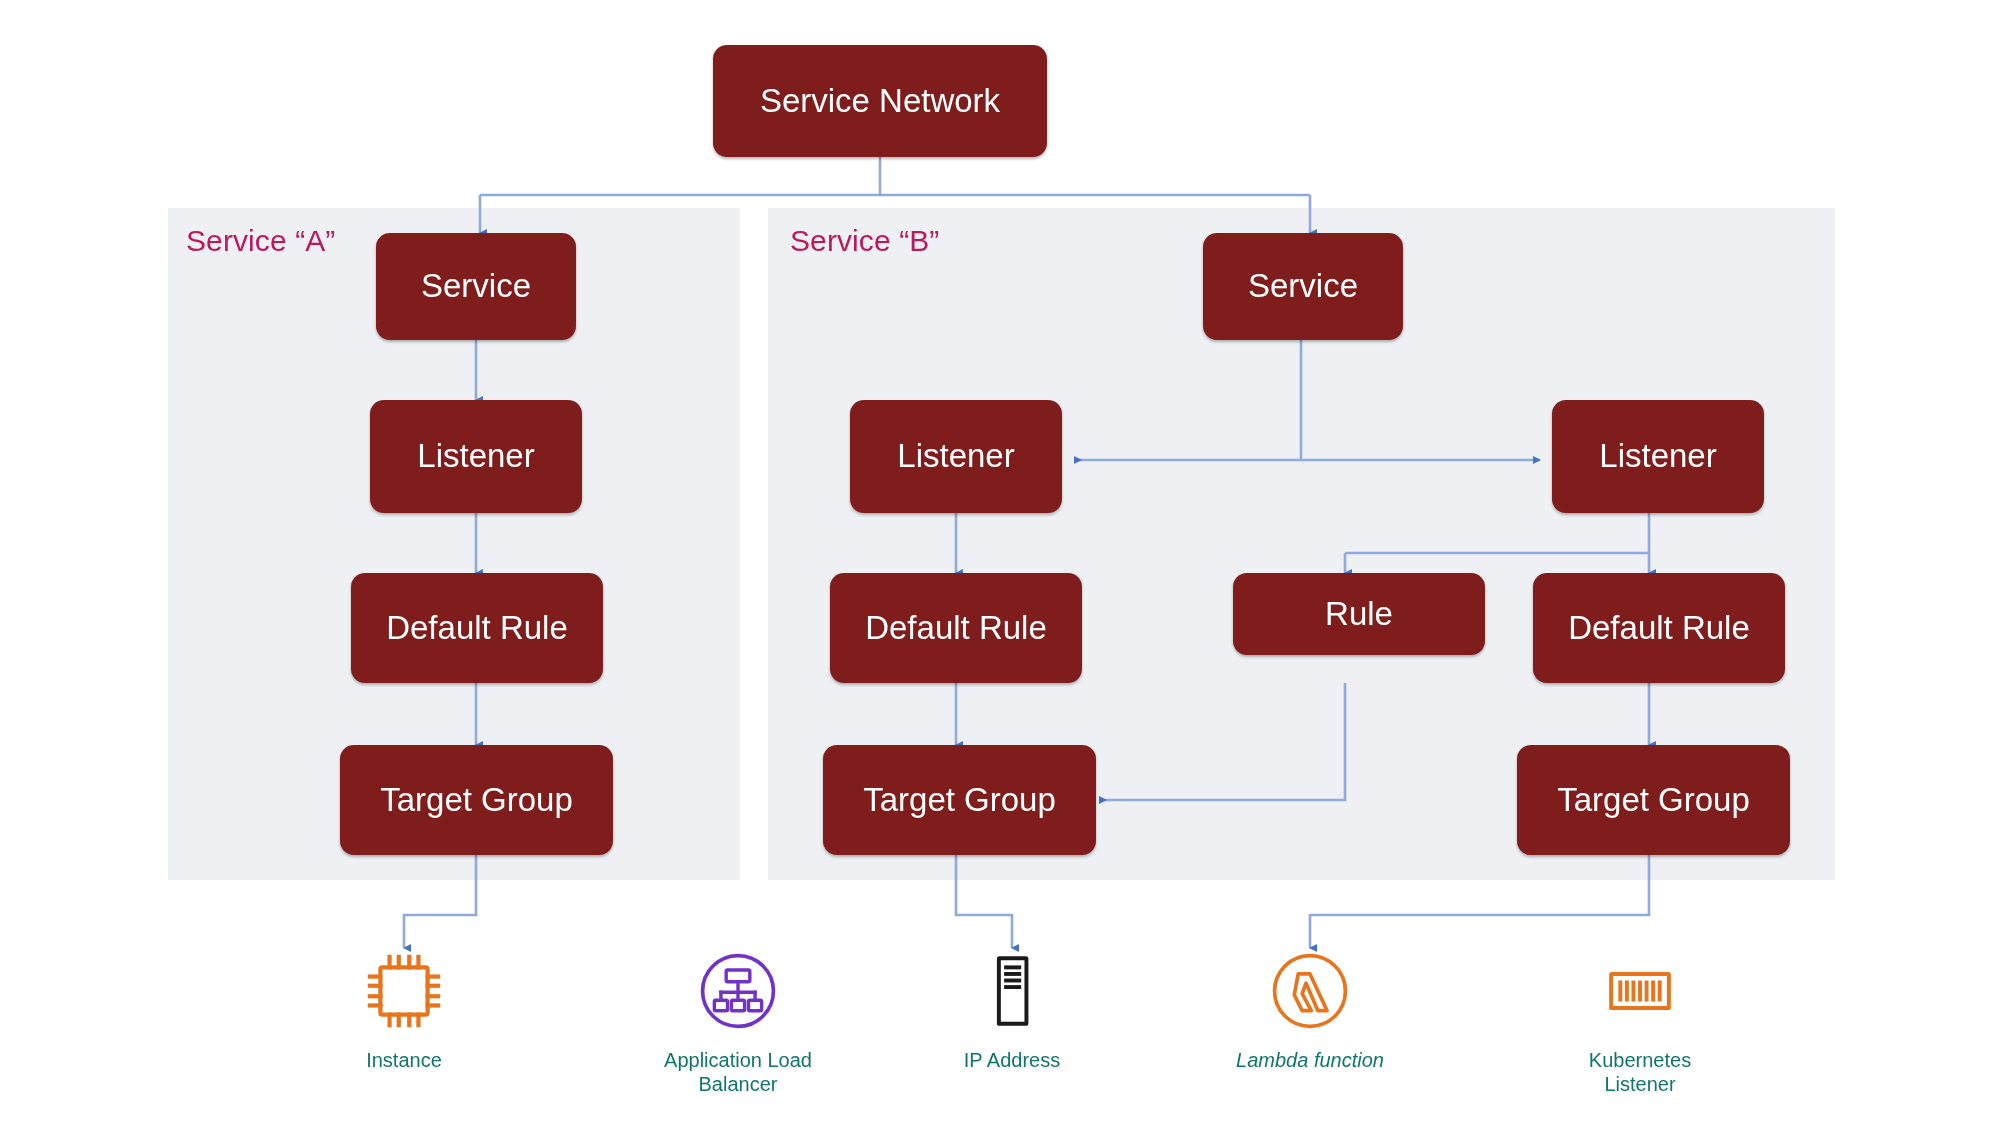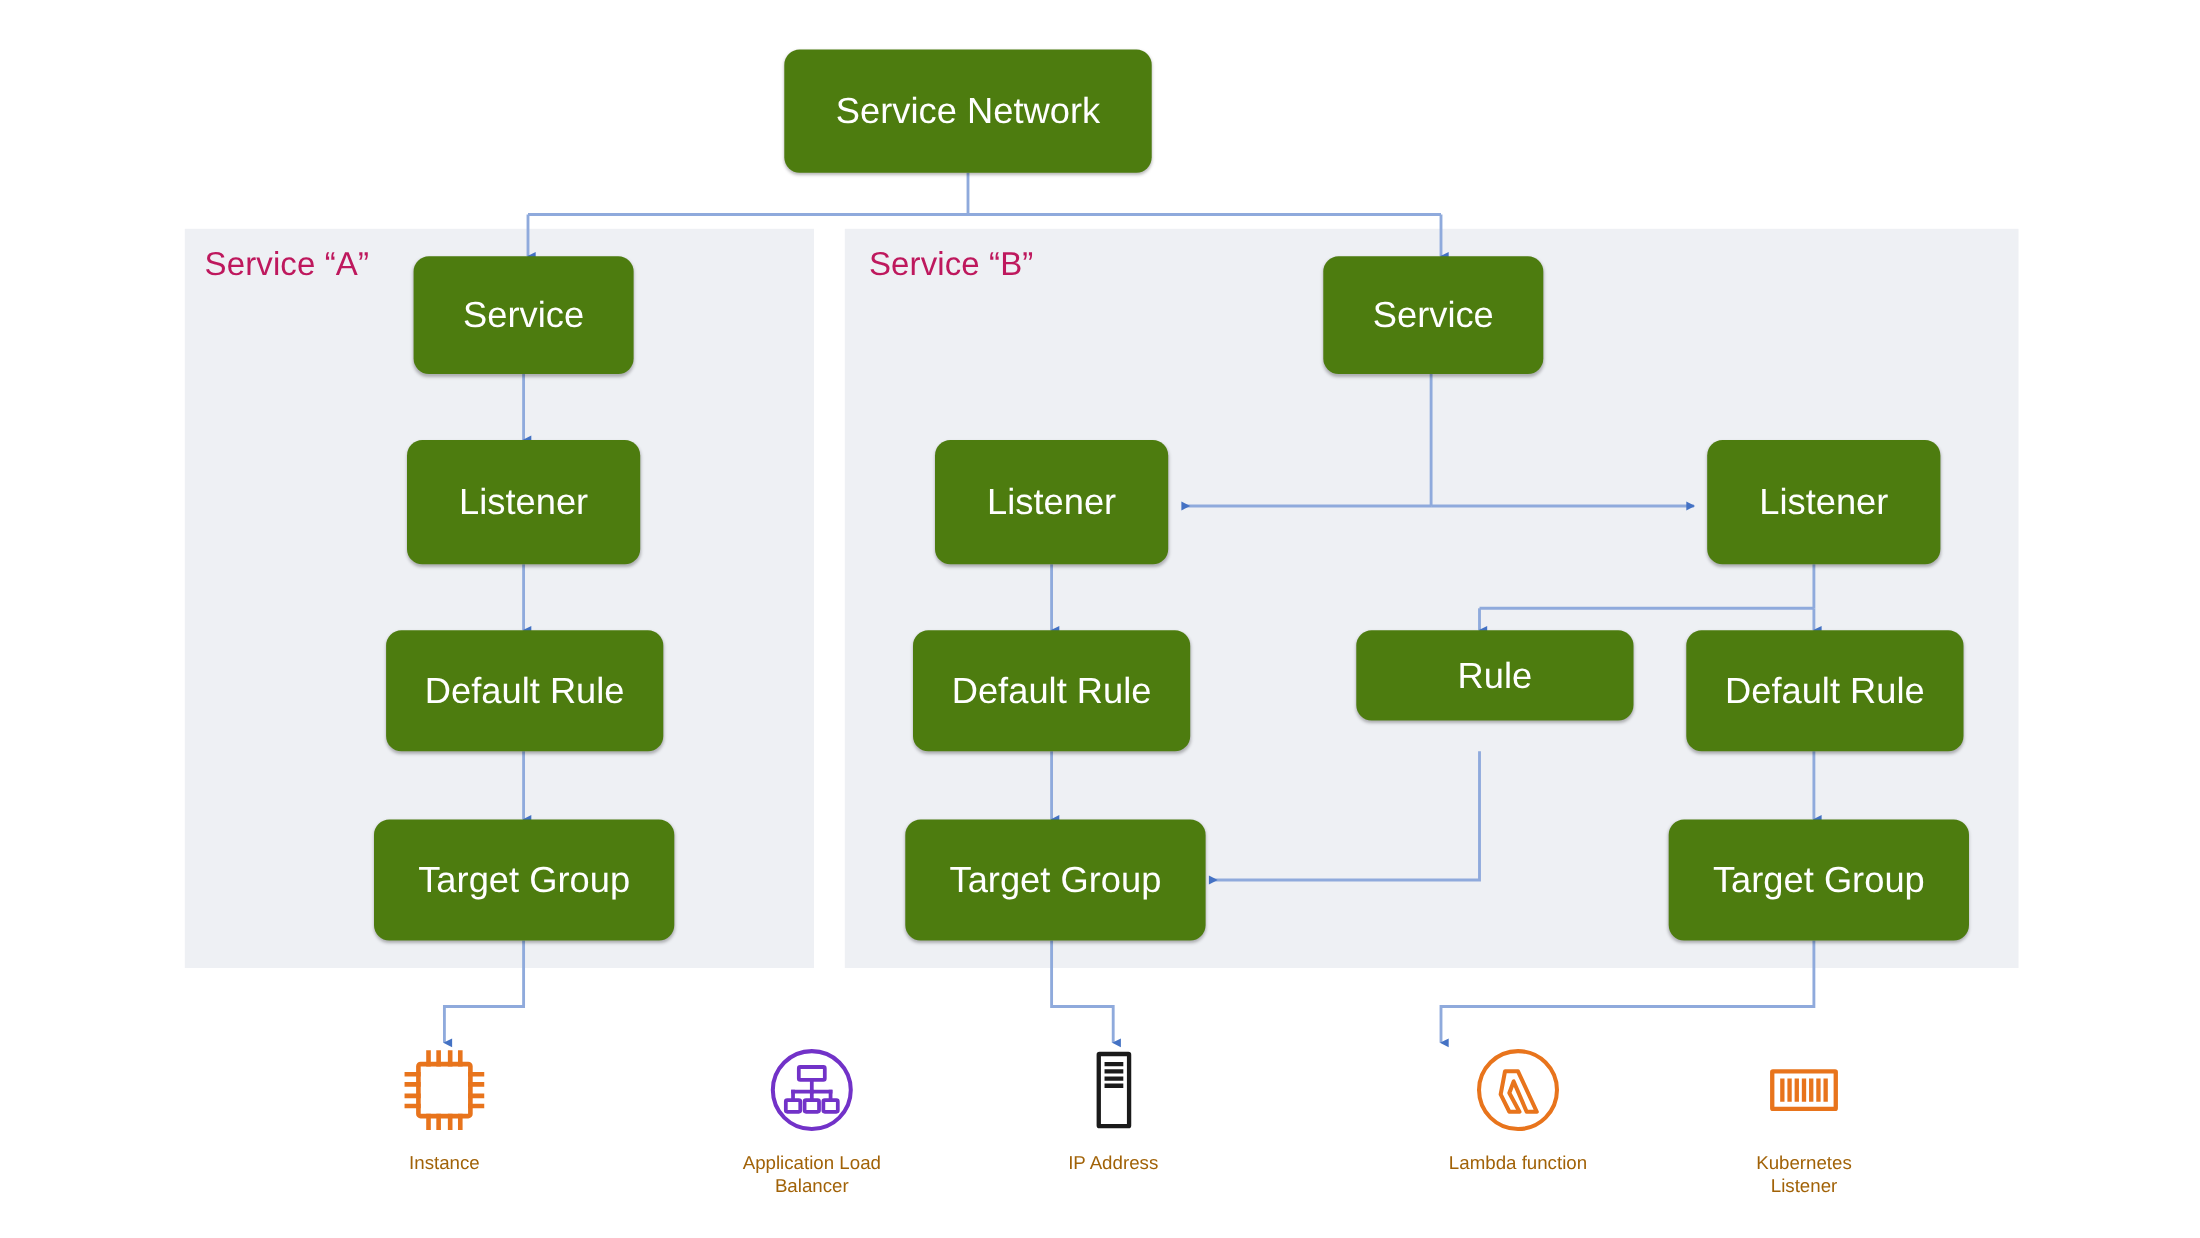--- a/index.html
+++ b/index.html
@@ -33,21 +33,21 @@
   .panel-label {
     position: absolute;
     font-size: 30px;
     color: #be185d;
     font-family: Liberation Sans, sans-serif;
     white-space: nowrap;
     letter-spacing: 0.1px;
   }
   .node {
     position: absolute;
-    background: #4d7c0f;
+    background: #7f1d1d;
     border-radius: 14px;
     box-shadow: 0 2px 3px rgba(0,0,0,0.28);
     display: flex;
     align-items: center;
     justify-content: center;
     color: #ffffff;
     font-size: 33px;
     font-family: "Liberation Sans", sans-serif;
     text-align: center;
     line-height: 1.1;
@@ -61,22 +61,22 @@
   }
   .target-icon .glyph {
     display: block;
     height: 86px;
     display: flex;
     align-items: center;
     justify-content: center;
   }
   .target-icon .caption {
     margin-top: 14px;
-    font-size: 17px;
-    color: #a16207;
+    font-size: 20px;
+    color: #0f766e;
     text-align: center;
     line-height: 1.22;
     font-family: "Liberation Sans", sans-serif;
     white-space: pre-line;
   }
 </style>
 </head>
 <body>
 
 <div id="stage">
@@ -198,21 +198,21 @@
         <rect x="22" y="7" width="21" height="50" rx="0.5"></rect>
         <line x1="26" y1="14" x2="39" y2="14"></line>
         <line x1="26" y1="19" x2="39" y2="19"></line>
         <line x1="26" y1="24" x2="39" y2="24"></line>
         <line x1="26" y1="29" x2="39" y2="29"></line>
       </svg>
     </span>
     <span class="caption">IP Address</span>
   </div>
 
-  <div class="target-icon" style="left:1280px; top:948px; width:200px;">
+  <div class="target-icon" style="left:1210px; top:948px; width:200px;font-style:italic;">
     <span class="glyph">
       <svg width="84" height="84" viewBox="0 0 64 64" fill="none" stroke="#E8741C" stroke-width="2.8" stroke-linejoin="round">
         <circle cx="32" cy="32" r="27" stroke-width="2.8"></circle>
         <path d="M23 19 L32 19 L45 47 L38 47 L29 26 L26 34 L33 47 L26 47 L20 35 Z"></path>
       </svg>
     </span>
     <span class="caption">Lambda function</span>
   </div>
 
   <div class="target-icon" style="left:1530px; top:948px; width:220px;">

